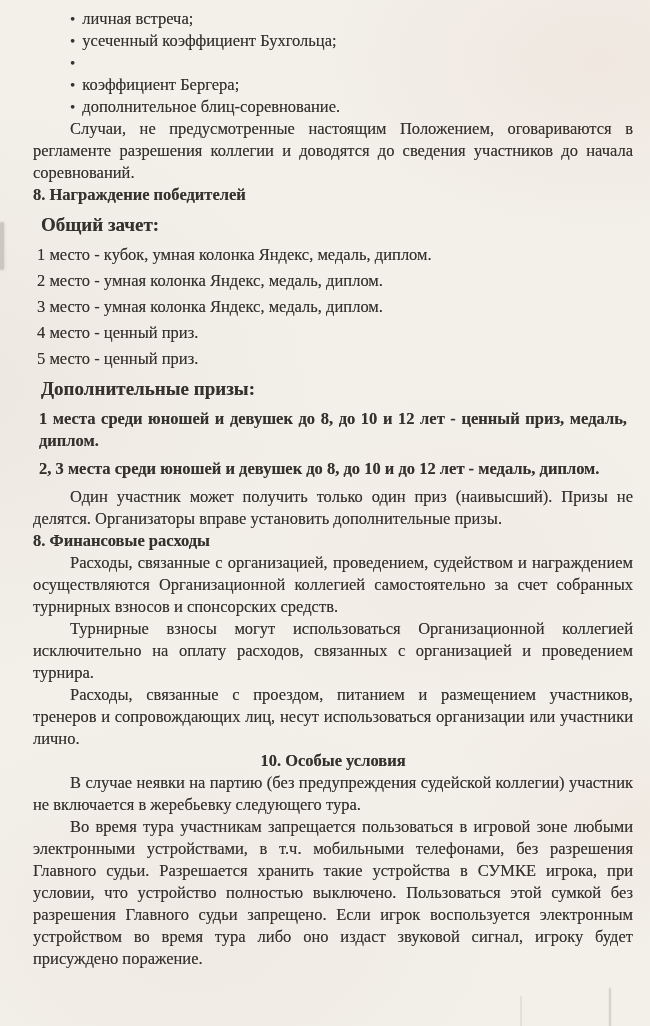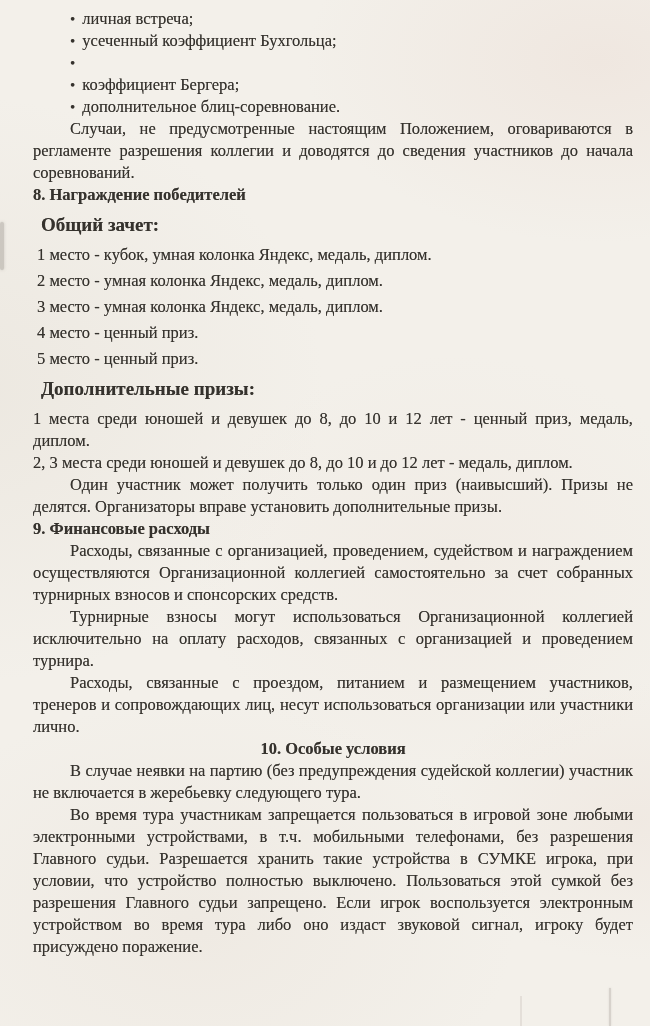--- a/index.html
+++ b/index.html
@@ -41,23 +41,24 @@
     flex: 0 0 auto;
     margin-right: 7px;
     font-size: 15px;
   }
   p.para {
     margin: 0;
     text-align: justify;
     text-indent: 37px;
   }
   p.flush {
-    margin: 0;
+    margin: 6px;
     text-align: justify;
     text-indent: 0;
+    font-weight: bold;
   }
   p.line {
     margin: 4px;
     text-align: left;
   }
   h2.section-heading {
     font-size: 16.5px;
     line-height: 22px;
     font-weight: bold;
     margin: 0;
@@ -144,21 +145,21 @@
   </div>
 
   <h3 class="sub-heading mt-add">Дополнительные призы:</h3>
   <div>
     <p class="flush">1 места среди юношей и девушек до 8, до 10 и 12 лет - ценный приз, медаль, диплом.</p>
     <p class="flush">2, 3 места среди юношей и девушек до 8, до 10 и до 12 лет - медаль, диплом.</p>
   </div>
 
   <p class="para mt-note">Один участник может получить только один приз (наивысший). Призы не делятся. Организаторы вправе установить дополнительные призы.</p>
 
-  <h2 class="section-heading mt-h9">9. Финансовые расходы</h2>
+  <h2 class="section-heading mt-h9">8. Финансовые расходы</h2>
   <p class="para">Расходы, связанные с организацией, проведением, судейством и награждением осуществляются Организационной коллегией самостоятельно за счет собранных турнирных взносов и спонсорских средств.</p>
   <p class="para">Турнирные взносы могут использоваться Организационной коллегией исключительно на оплату расходов, связанных с организацией и проведением турнира.</p>
   <p class="para">Расходы, связанные с проездом, питанием и размещением участников, тренеров и сопровождающих лиц, несут использоваться организации или участники лично.</p>
 
   <h2 class="section-heading mt-h10">10. Особые условия</h2>
   <p class="para">В случае неявки на партию (без предупреждения судейской коллегии) участник не включается в жеребьевку следующего тура.</p>
   <p class="para">Во время тура участникам запрещается пользоваться в игровой зоне любыми электронными устройствами, в т.ч. мобильными телефонами, без разрешения Главного судьи. Разрешается хранить такие устройства в СУМКЕ игрока, при условии, что устройство полностью выключено. Пользоваться этой сумкой без разрешения Главного судьи запрещено. Если игрок воспользуется электронным устройством во время тура либо оно издаст звуковой сигнал, игроку будет присуждено поражение.</p>
 
   <div class="artifact edge-left"></div>
   <div class="artifact streak-bottom-a"></div>

